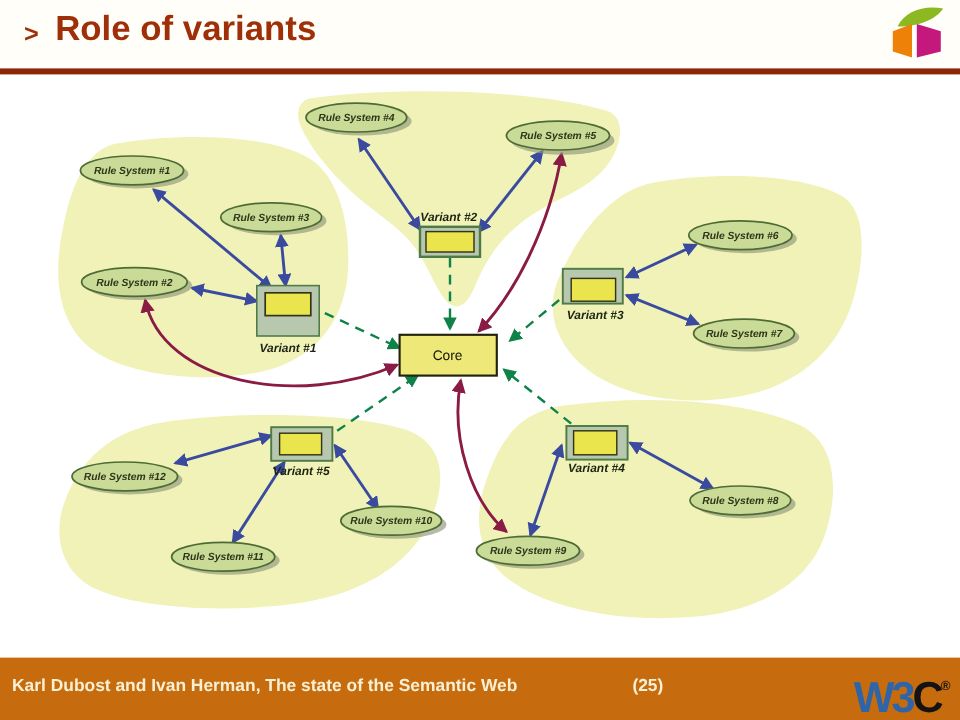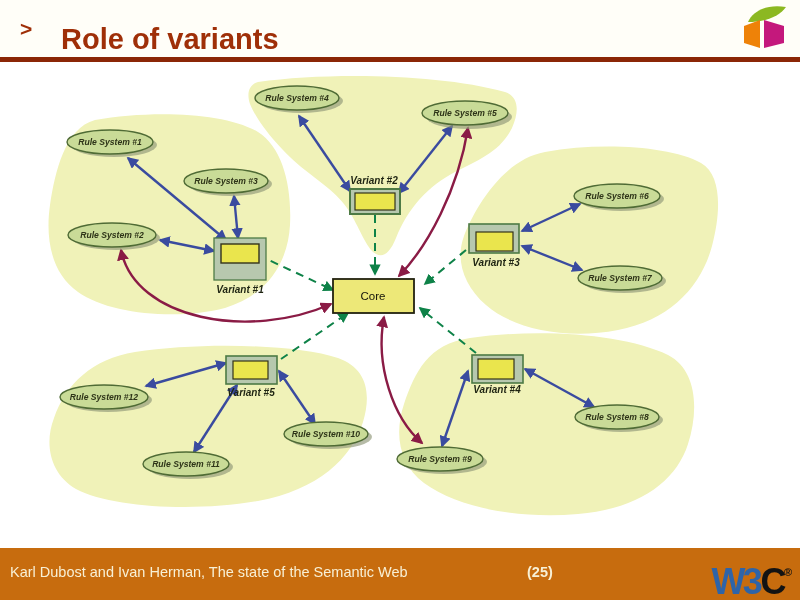--- a/index.html
+++ b/index.html
@@ -2,33 +2,33 @@
 <html><head>
 <meta charset="utf-8">
 <style>
   html,body{margin:0;padding:0;}
   body{width:800px;height:600px;background:#fff;font-family:"Liberation Sans",sans-serif;}
   .slide{position:relative;width:800px;height:600px;background:#FFFFFF;overflow:hidden;}
 
   
   .header{position:absolute;top:0;left:0;width:800px;height:57px;background:#FFFEF8;}
   .chevron{position:absolute;left:20px;top:17px;font-size:21px;font-weight:bold;color:#9F2F08;}
-  .title{position:absolute;left:46px;top:8px;font-size:29px;font-weight:bold;color:#9F2F08;margin:15px;letter-spacing:0px;}
+  .title{position:absolute;left:46px;top:8px;font-size:29px;font-weight:bold;color:#9F2F08;margin:0;letter-spacing:0px;}
   .hr-line{position:absolute;top:57px;left:0;width:800px;height:5px;background:#8B2606;}
   .cube{position:absolute;right:10px;top:3px;}
 
   
   .diagram{position:absolute;top:0;left:0;width:800px;height:600px;}
   .ellipse-label{font-size:8.6px;font-style:italic;font-weight:bold;fill:#2E3418;}
   .variant-label{font-size:10px;font-style:italic;font-weight:bold;fill:#1E2412;}
   .core-label{font-size:11.5px;fill:#14140A;}
 
   
   .footer{position:absolute;top:548px;left:0;width:800px;height:52px;background:#C76C0E;}
-  .credit{position:absolute;left:10px;top:16px;font-size:14.5px;font-weight:normal;color:#F8F0D5;}
+  .credit{position:absolute;left:10px;top:16px;font-size:14.5px;font-weight:bold;color:#F8F0D5;}
   .pagenum{position:absolute;left:527px;top:16px;font-size:14.5px;font-weight:bold;color:#F8F0D5;}
   .w3c{position:absolute;right:8px;top:4px;font-weight:bold;font-size:36px;letter-spacing:-2.5px;line-height:40px;}
   .w3c .w3{color:#2E64A8;}
   .w3c .c{color:#131313;}
   .w3c .reg{font-size:11px;color:#131313;letter-spacing:0;vertical-align:18px;}
 </style>
 </head>
 <body>
 
 <div class="slide">

